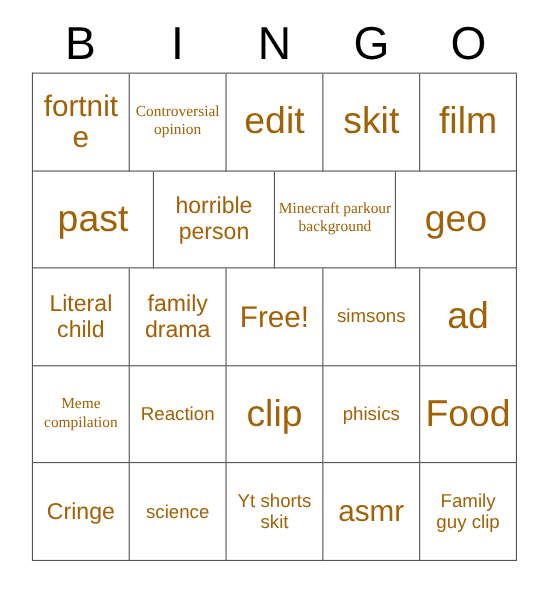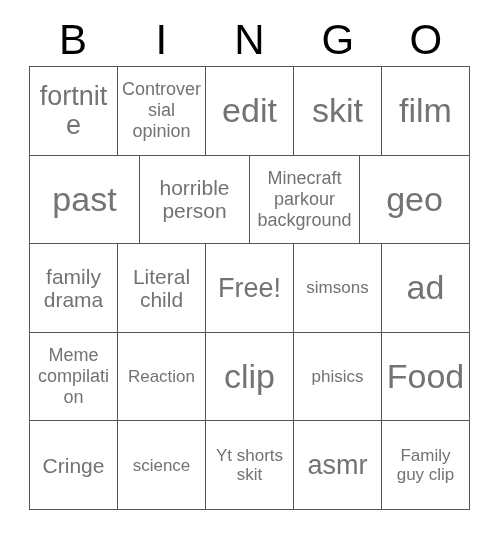--- a/index.html
+++ b/index.html
@@ -58,24 +58,24 @@
     justify-content: center;
     text-align: center;
     padding: 2px 3px;
     overflow: hidden;
   }
   .cell-text {
     display: block;
     width: 100%;
     line-height: 1.08;
     word-wrap: break-word;
-    color: #737373;
+    color: #a16207;
   }
   
-  .sz-xs { font-size: 18px; line-height: 1.18; }
+  .sz-xs { font-size: 14px; line-height: 1.18; font-family: Liberation Serif, serif; }
   .sz-s  { font-size: 17px;   line-height: 1.12; }
   .sz-m  { font-size: 21px;   line-height: 1.1; }
   .sz-l  { font-size: 27px;   line-height: 1.06; }
   .sz-xl { font-size: 34px;   line-height: 1.04; }
 </style>
 </head>
 <body>
 
 <div class="card">
 
@@ -117,24 +117,24 @@
       <div class="cell">
           <span class="cell-text sz-xs">Minecraft parkour background</span>
         </div>
       <div class="cell">
           <span class="cell-text sz-xl">geo</span>
         </div>
     </div>
 
     <div class="grid-row">
       <div class="cell">
-          <span class="cell-text sz-m">family drama</span>
+          <span class="cell-text sz-m">Literal child</span>
         </div>
       <div class="cell">
-          <span class="cell-text sz-m">Literal child</span>
+          <span class="cell-text sz-m">family drama</span>
         </div>
       <div class="cell">
           <span class="cell-text sz-l">Free!</span>
         </div>
       <div class="cell">
           <span class="cell-text sz-s">simsons</span>
         </div>
       <div class="cell">
           <span class="cell-text sz-xl">ad</span>
         </div>

